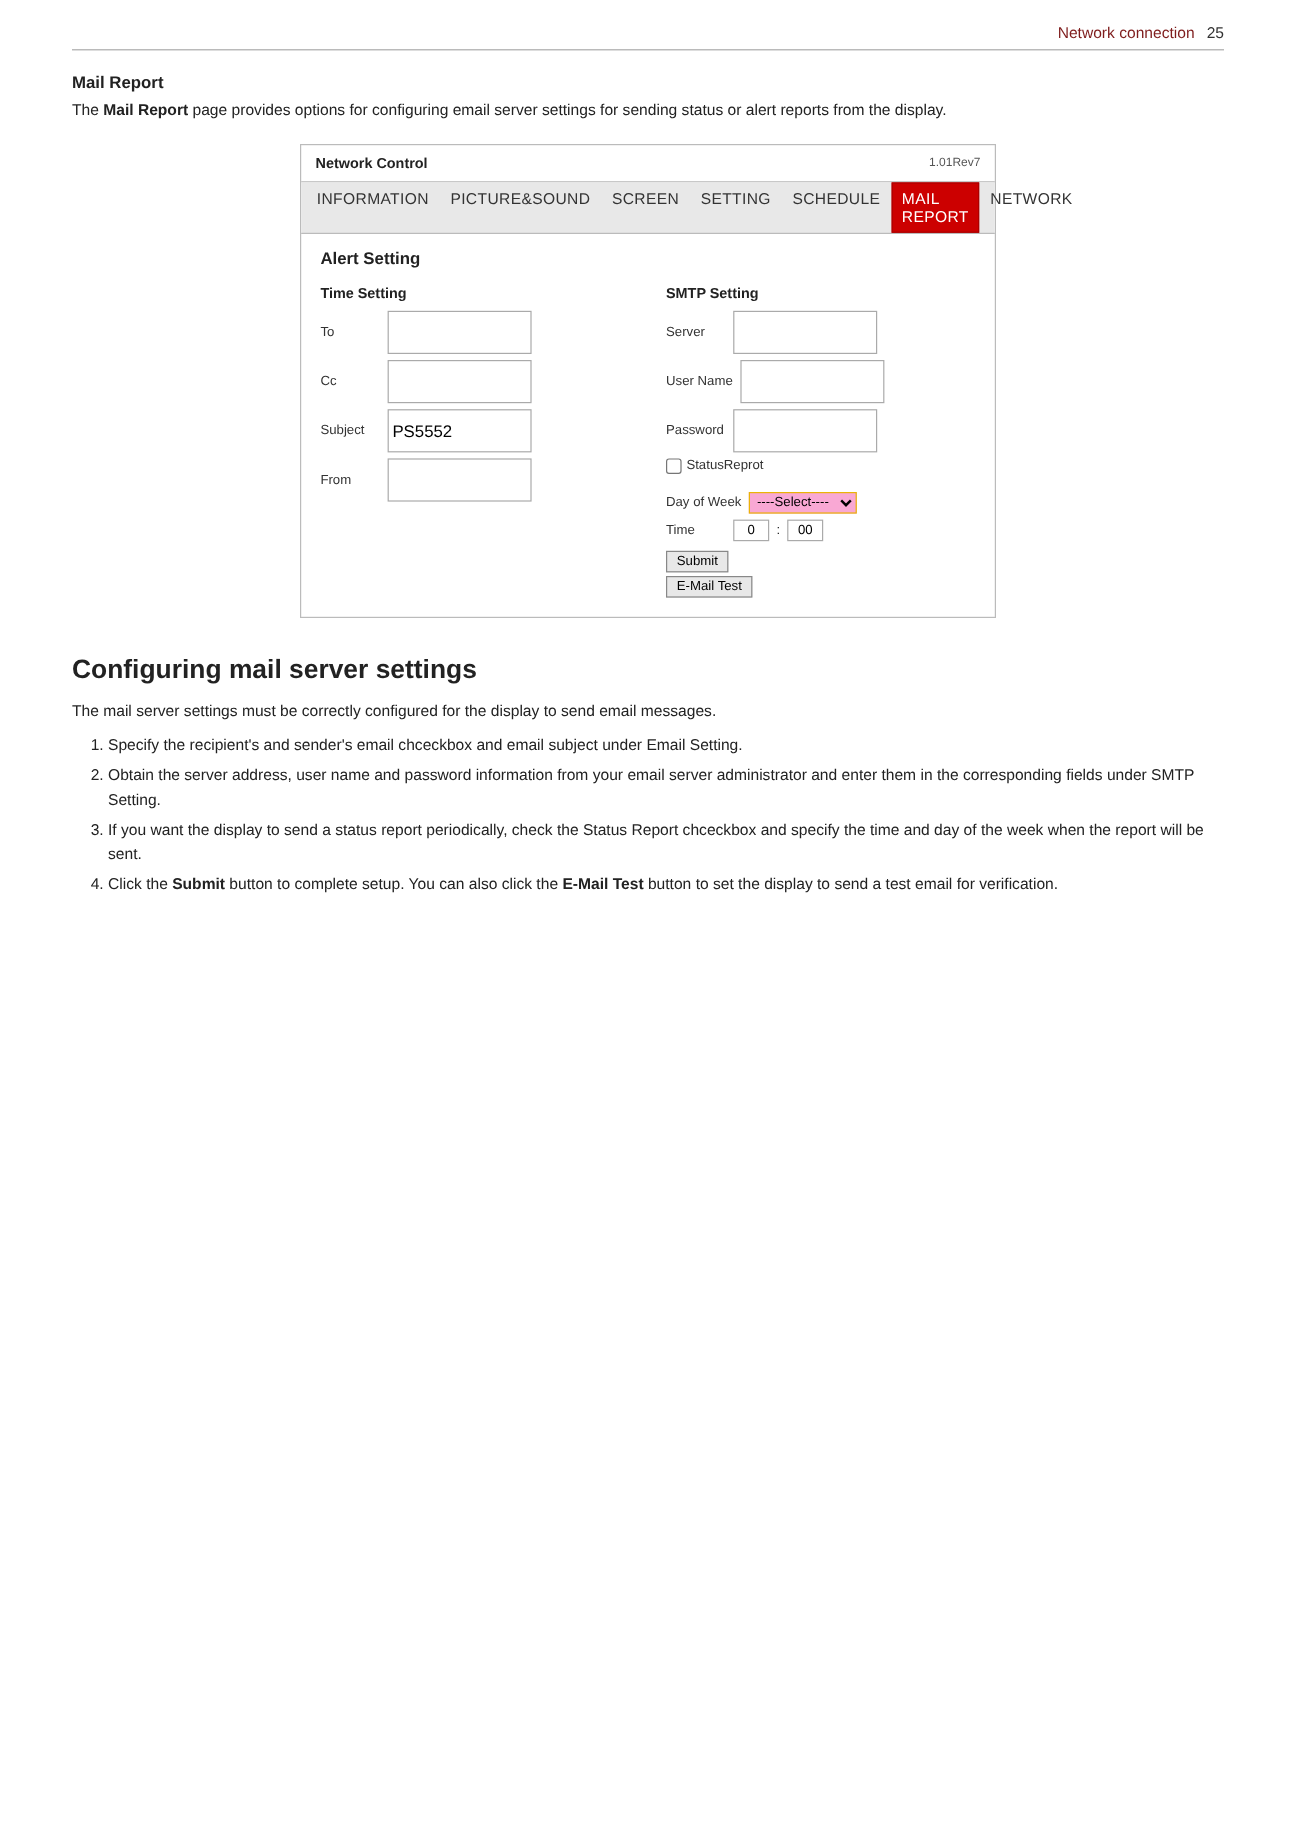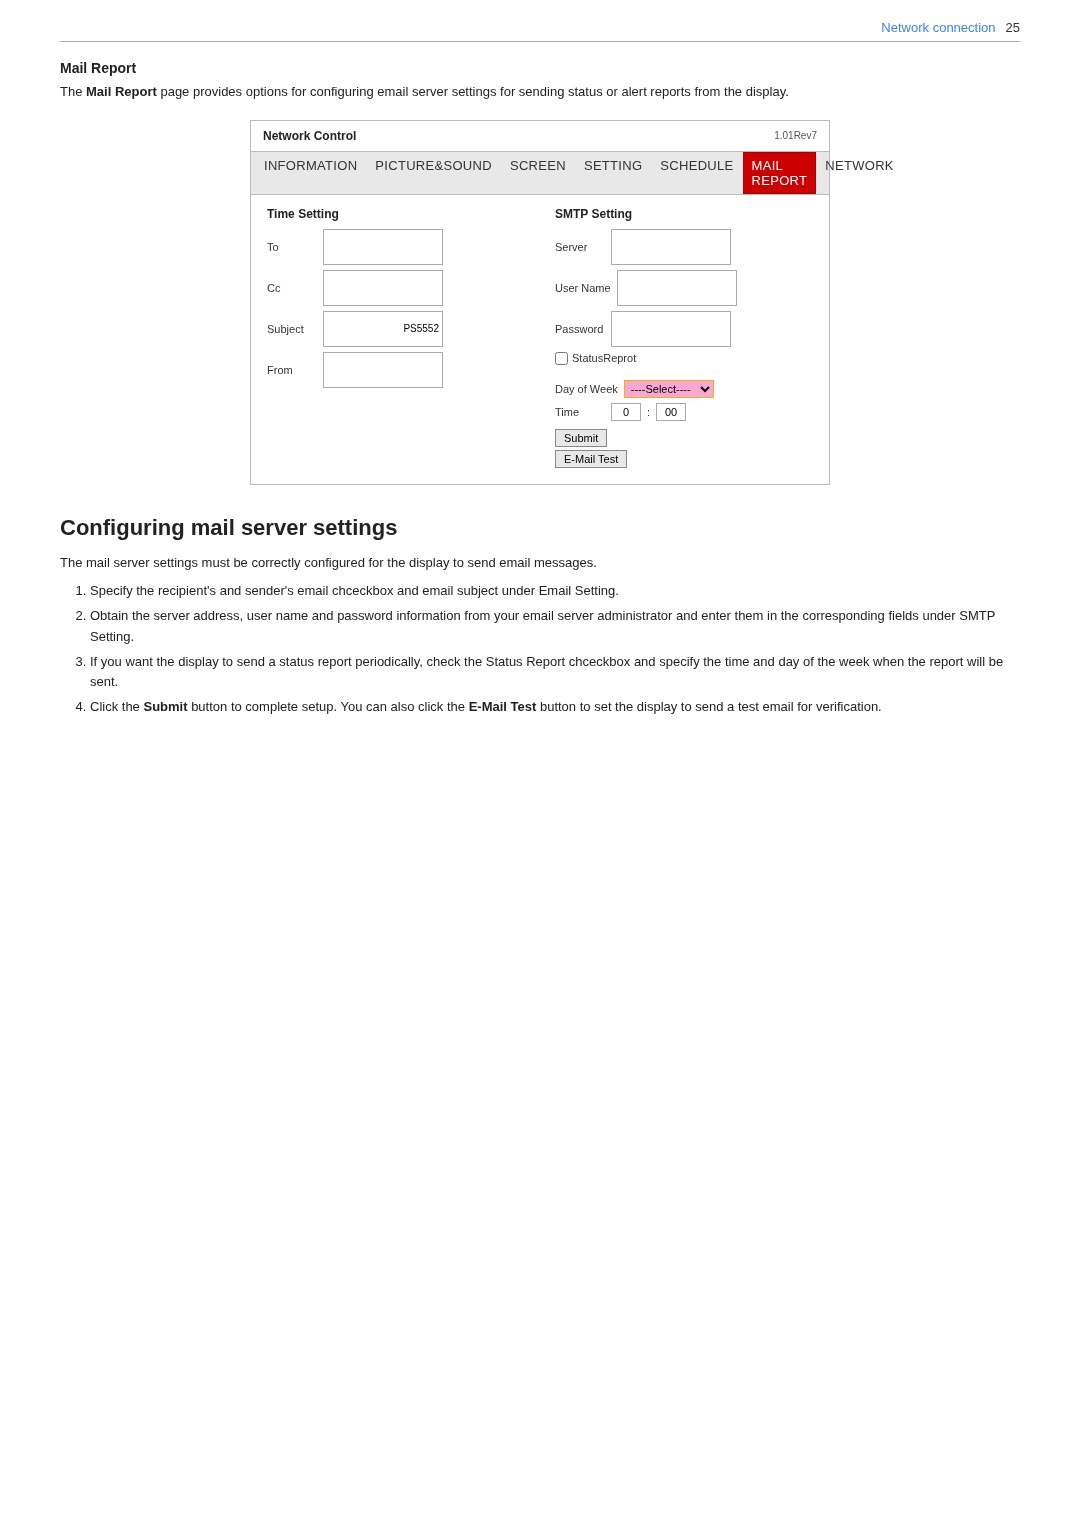--- a/index.html
+++ b/index.html
@@ -15,21 +15,21 @@
     .page-header {
       display: flex;
       justify-content: flex-end;
       align-items: center;
       border-bottom: 1px solid #aaa;
       padding-bottom: 6px;
       margin-bottom: 18px;
     }
     .page-header-text {
       font-size: 13px;
-      color: #3b82f6;
+      color: #7f1d1d;
     }
     .page-number {
       font-size: 13px;
       color: #333;
       margin-left: 10px;
     }
     .section-title {
       font-size: 14px;
       font-weight: bold;
       margin-bottom: 6px;
@@ -117,24 +117,23 @@
     }
     .field-label {
       font-size: 11px;
       color: #333;
       min-width: 50px;
     }
     .field-input {
       border: 1px solid #aaa;
       height: 36px;
       width: 120px;
-      font-size: 10px;
+      font-size: 14px;
       padding: 1px 3px;
       background: #fff;
-      text-align: right;
     }
     .field-input.subject-val {
       background: #fff;
     }
     .checkbox-row {
       display: flex;
       align-items: center;
       gap: 4px;
       margin-bottom: 15px;
       margin-top: 4px;
@@ -227,20 +226,21 @@
   <div class="nav-tabs">
     <div class="nav-tab">INFORMATION</div>
     <div class="nav-tab">PICTURE&amp;SOUND</div>
     <div class="nav-tab">SCREEN</div>
     <div class="nav-tab">SETTING</div>
     <div class="nav-tab">SCHEDULE</div>
     <div class="nav-tab active">MAIL REPORT</div>
     <div class="nav-tab">NETWORK</div>
   </div>
   <div class="panel-content">
+    <div class="alert-setting-title">Alert Setting</div>
     <div class="settings-row">
 
       <div class="email-setting">
         <div class="setting-group-title">Time Setting</div>
         <div class="field-row">
           <span class="field-label">To</span>
           <input class="field-input" type="text" value="" style="">
         </div>
         <div class="field-row">
           <span class="field-label">Cc</span>

